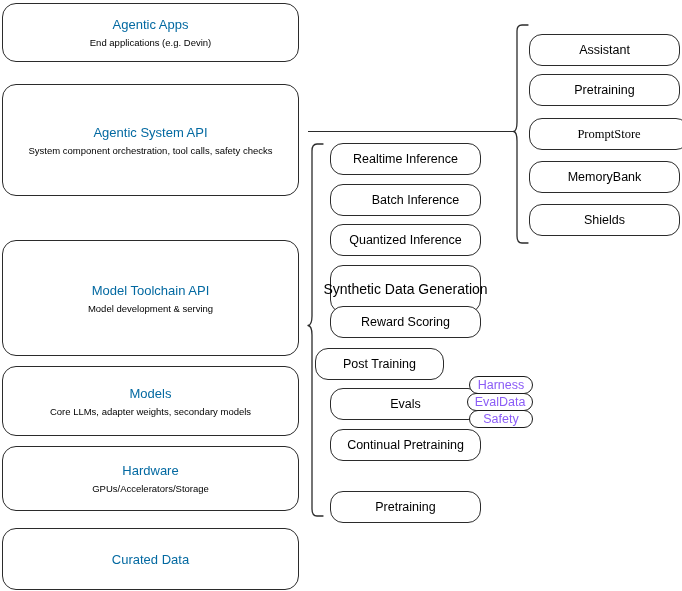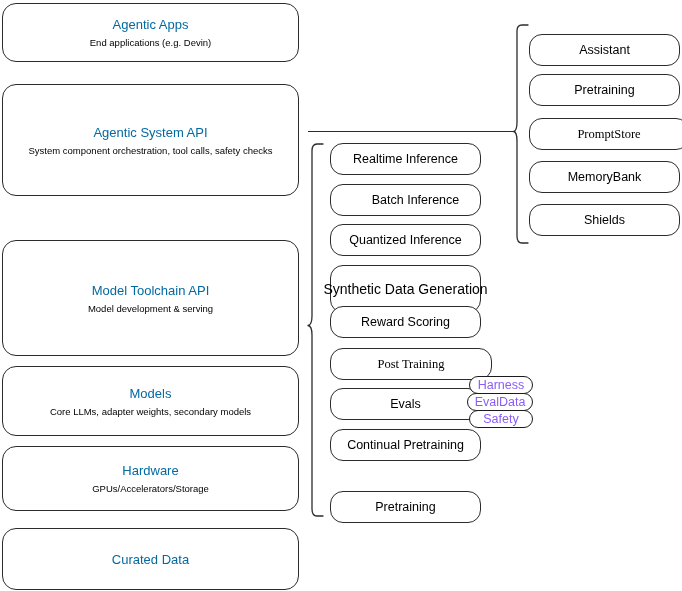--- a/index.html
+++ b/index.html
@@ -149,21 +149,21 @@
 
   <svg class="brace-svg" style="left:307px; top:143px; width:17px; height:374px;" viewBox="0 0 17 374">
     <path d="M 16 1 L 10 1 Q 5 1 5 8 L 5 173 Q 5 182 1 182.5 Q 5 183 5 192 L 5 366 Q 5 373 10 373 L 16 373"></path>
   </svg>
 
   <div class="cap-box" style="left:330px; top:143px; width:151px; height:32px;">Realtime Inference</div>
   <div class="cap-box" style="left:330px; top:184px; width:151px; height:32px;padding-left:20px;">Batch Inference</div>
   <div class="cap-box" style="left:330px; top:224px; width:151px; height:32px;">Quantized Inference</div>
   <div class="cap-box" style="left:330px; top:265px; width:151px; height:48px; font-size:14px;">Synthetic Data Generation</div>
   <div class="cap-box" style="left:330px; top:306px; width:151px; height:32px;">Reward Scoring</div>
-  <div class="cap-box" style="left:330px; top:348px; width:162px; height:32px;font-family:Liberation Serif, serif;">Post Training</div>
+  <div class="cap-box" style="left:315px; top:348px; width:129px; height:32px;">Post Training</div>
   <div class="cap-box" style="left:330px; top:388px; width:151px; height:32px;">Evals</div>
   <div class="cap-box" style="left:330px; top:429px; width:151px; height:32px;">Continual Pretraining</div>
   <div class="cap-box" style="left:330px; top:470px; width:151px; height:32px;margin-top:21px;">Pretraining</div>
 
   <div class="mini-pill" style="left:469px; top:376px; width:64px; height:18px;">Harness</div>
   <div class="mini-pill" style="left:467px; top:393px; width:66px; height:18px;">EvalData</div>
   <div class="mini-pill" style="left:469px; top:410px; width:64px; height:18px;">Safety</div>
 
 </div>
 

